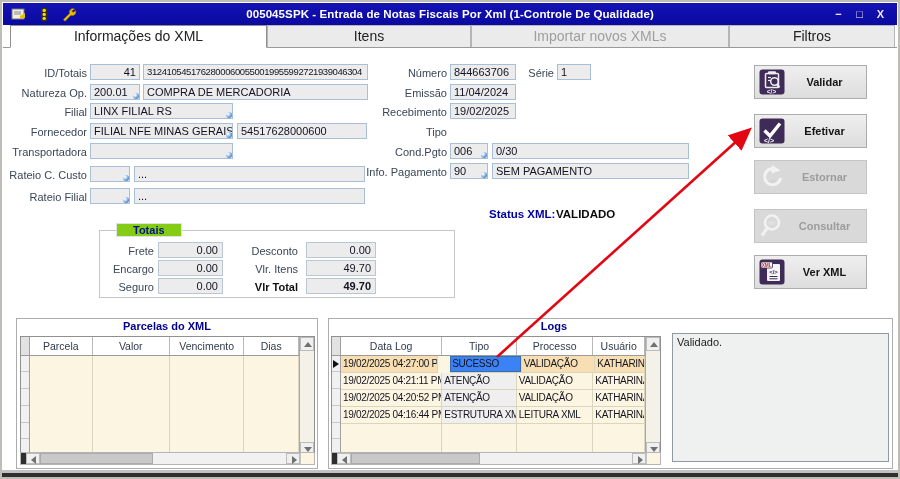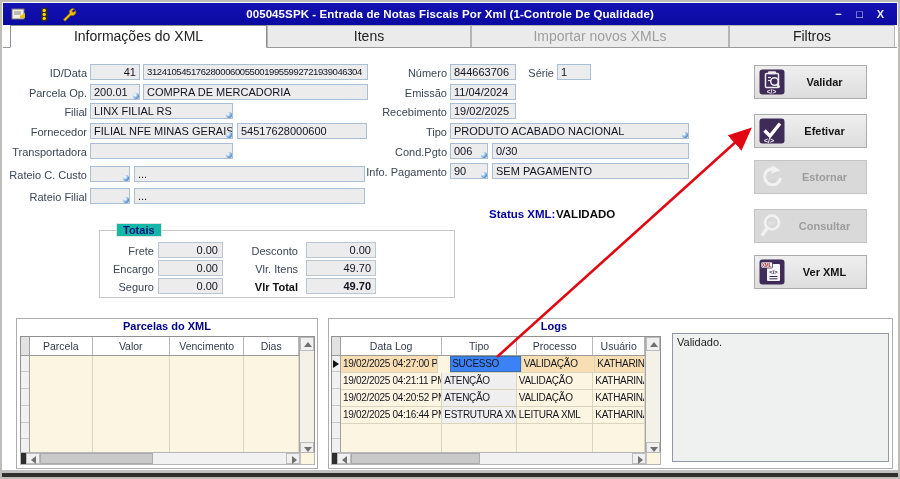--- a/index.html
+++ b/index.html
@@ -41,22 +41,22 @@
   .lk::after{ content:''; position:absolute; right:0; bottom:0; width:6px; height:6px;
               border-radius:50%;
               background:radial-gradient(circle at 30% 30%, #EAF4FF 15%, #5E93D8 65%, #2C5FA0); }
 
   .status-lbl{ position:absolute; font-size:11.5px; font-weight:bold; color:#0000A0; }
   .status-val{ position:absolute; font-size:11.5px; font-weight:bold; color:#0A0A0A; }
 
   
   .totais{ position:absolute; left:97px; top:228px; width:356px; height:68px;
            border:1px solid #C6C6C6; background:#FFF; }
-  .totais .legend{ position:absolute; top:-8px; left:16px; background:#14b8a6;
-                   border:1px solid #E2E2E2; padding:0 6px; font-size:11px;
+  .totais .legend{ position:absolute; top:-8px; left:16px; background:#84cc16;
+                   border:1px solid #E2E2E2; padding:0 16px; font-size:11px;
                    font-weight:bold; color:#00127E; }
   .t-lbl{ position:absolute; font-size:11px; color:#3A4656; text-align:right; height:14px; line-height:14px; }
   .t-fld{ position:absolute; height:16px; background:#ECECEC; border:1px solid #B9C6D4;
           font-size:11px; line-height:14px; padding:0 4px; text-align:right; color:#121222; }
 
   
   .btn{ position:absolute; left:752px; width:113px; height:34px;
         background:linear-gradient(#EFEFEF,#DDDDDD); border:1px solid #ACACAC;
         display:flex; align-items:center; padding:2px 3px; cursor:pointer; }
   .btn .ic{ width:28px; height:28px; flex:0 0 28px; }
@@ -151,25 +151,25 @@
     </div>
   </div>
 
   <div class="tabbar">
     <div class="tab active" style="width:257px">Informações do XML</div>
     <div class="tab" style="width:204px">Itens</div>
     <div class="tab disabled" style="width:258px">Importar novos XMLs</div>
     <div class="tab" style="width:166px">Filtros</div>
   </div>
 
-  <span class="lbl" style="left:2px;top:64px;width:83px">ID/Data</span>
+  <span class="lbl" style="left:2px;top:64px;width:83px">ID/Totais</span>
   <div class="fld num" style="left:88px;top:62px;width:50px">41</div>
   <div class="fld small-digits" style="left:141px;top:62px;width:225px">31241054517628000600550019955992721939046304</div>
 
-  <span class="lbl" style="left:2px;top:84px;width:83px">Parcela Op.</span>
+  <span class="lbl" style="left:2px;top:84px;width:83px">Natureza Op.</span>
   <div class="fld lk" style="left:88px;top:82px;width:50px">200.01</div>
   <div class="fld" style="left:141px;top:82px;width:225px">COMPRA DE MERCADORIA</div>
 
   <span class="lbl" style="left:2px;top:103px;width:83px">Filial</span>
   <div class="fld lk" style="left:88px;top:101px;width:143px">LINX FILIAL RS</div>
 
   <span class="lbl" style="left:2px;top:123px;width:83px">Fornecedor</span>
   <div class="fld lk" style="left:88px;top:121px;width:143px">FILIAL NFE MINAS GERAIS</div>
   <div class="fld" style="left:235px;top:121px;width:130px">54517628000600</div>
 
@@ -189,21 +189,20 @@
   <span class="lbl" style="left:518px;top:64px;width:34px">Série</span>
   <div class="fld" style="left:555px;top:62px;width:34px">1</div>
 
   <span class="lbl" style="left:335px;top:84px;width:110px">Emissão</span>
   <div class="fld" style="left:448px;top:82px;width:66px">11/04/2024</div>
 
   <span class="lbl" style="left:335px;top:103px;width:110px">Recebimento</span>
   <div class="fld" style="left:448px;top:101px;width:66px">19/02/2025</div>
 
   <span class="lbl" style="left:335px;top:123px;width:110px">Tipo</span>
-  <div class="fld lk" style="left:448px;top:121px;width:239px">PRODUTO ACABADO NACIONAL</div>
 
   <span class="lbl" style="left:335px;top:143px;width:110px">Cond.Pgto</span>
   <div class="fld lk" style="left:448px;top:141px;width:38px">006</div>
   <div class="fld" style="left:490px;top:141px;width:197px">0/30</div>
 
   <span class="lbl" style="left:335px;top:163px;width:110px">Info. Pagamento</span>
   <div class="fld lk" style="left:448px;top:161px;width:38px">90</div>
   <div class="fld" style="left:490px;top:161px;width:197px">SEM PAGAMENTO</div>
 
   <span class="status-lbl" style="left:487px;top:206px">Status XML:</span>

